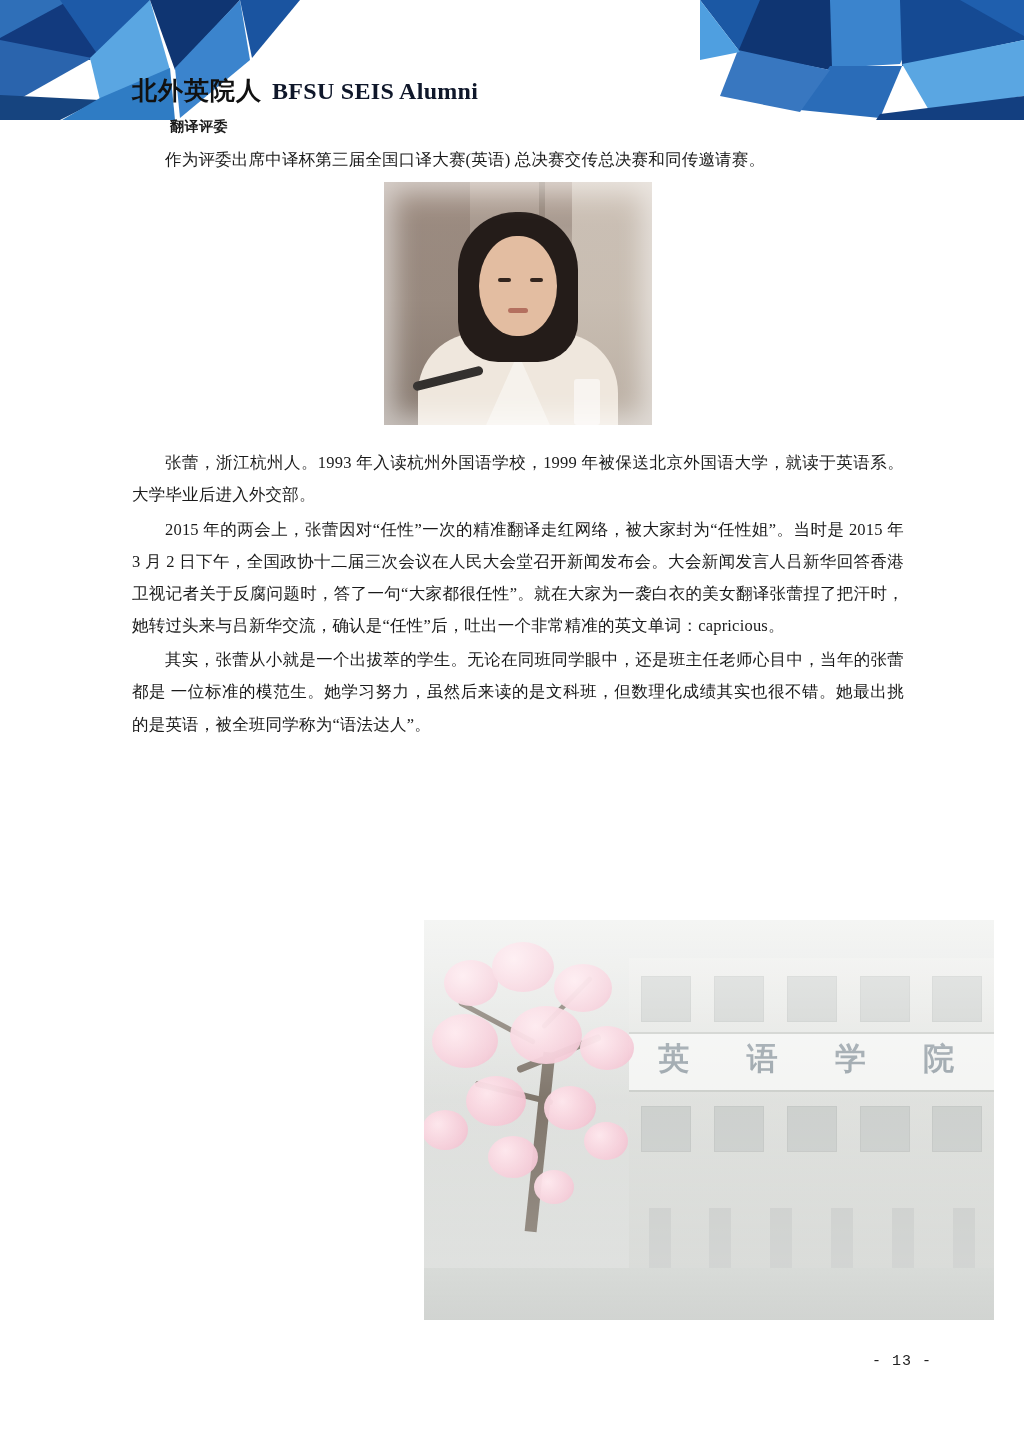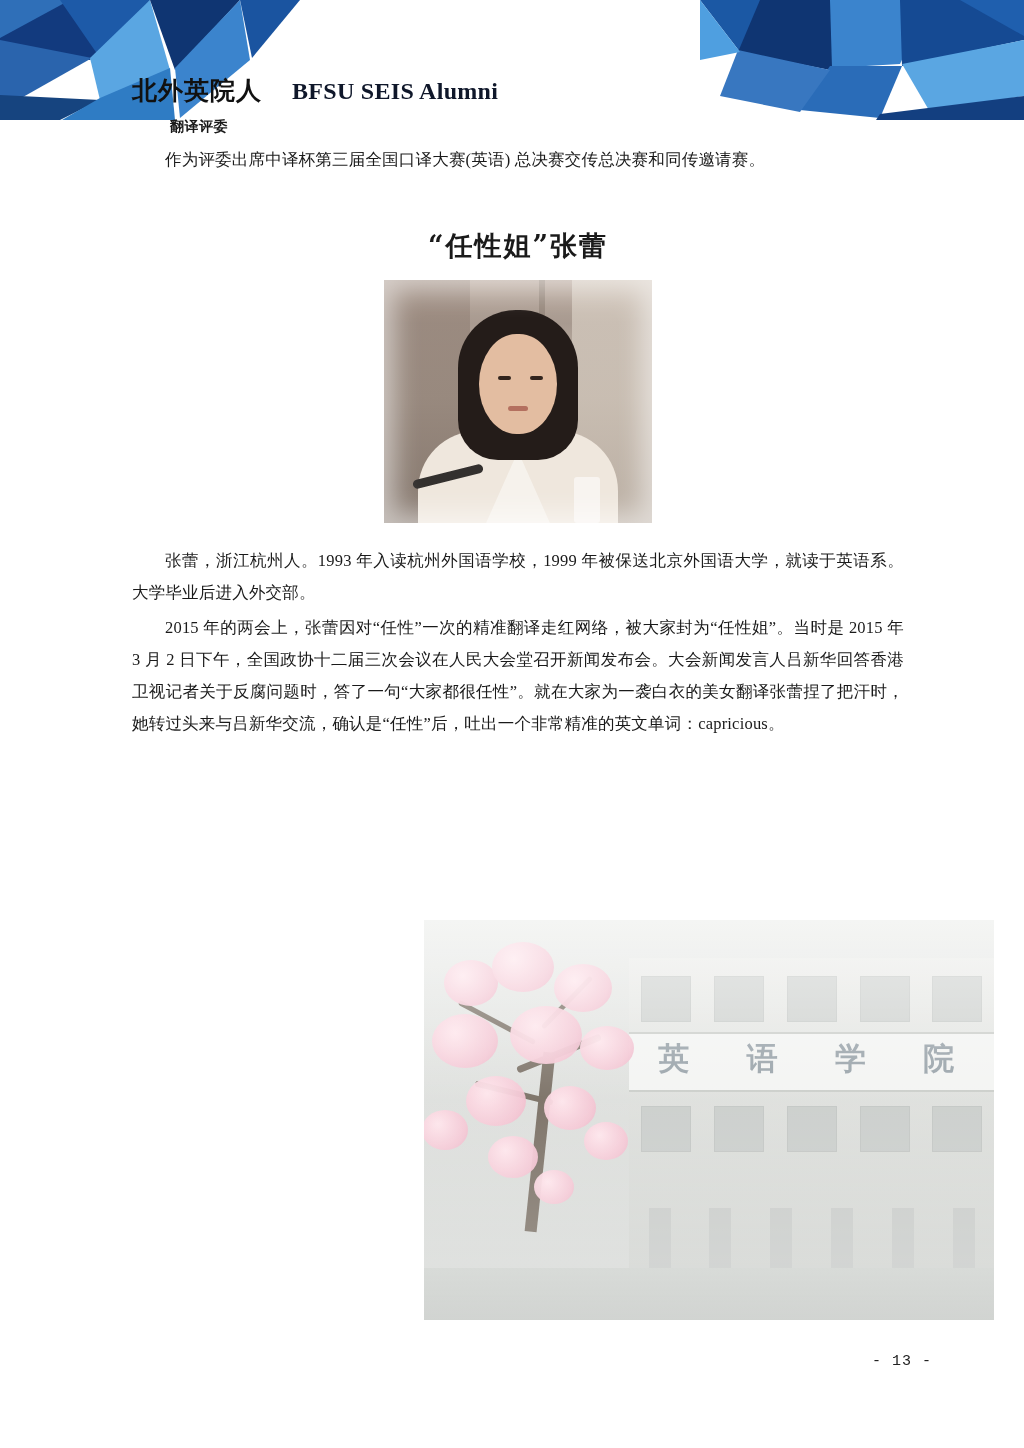--- a/index.html
+++ b/index.html
@@ -30,21 +30,21 @@
   }
   .banner svg { display: block; }
 
   
   .title-row {
     position: absolute;
     top: 74px;
     left: 132px;
     display: flex;
     align-items: baseline;
-    gap: 30px;
+    gap: 10px;
   }
   .title-cn {
     font-family: "DejaVu Serif", "Liberation Serif", serif;
     font-weight: bold;
     font-size: 25px;
     letter-spacing: 1px;
     color: #111;
   }
   .title-en {
     font-family: "Liberation Serif", serif;
@@ -276,21 +276,20 @@
     <span class="title-cn">北外英院人</span>
     <span class="title-en">BFSU SEIS Alumni</span>
   </div>
 
   <div class="content">
 
     <h2 class="subhead">翻译评委</h2>
 
     <p class="para">作为评委出席中译杯第三届全国口译大赛(英语) 总决赛交传总决赛和同传邀请赛。</p>
 
-    <h1 class="headline">“任性姐”张蕾</h1>
 
     <div class="portrait-wrap">
       <div class="portrait">
         <div class="bg"></div>
         <div class="wall-l"></div>
         <div class="wall-r"></div>
         <div class="pole"></div>
         <div class="body"></div>
         <div class="shirt"></div>
         <div class="hair"></div>
@@ -299,20 +298,21 @@
         <div class="eye r"></div>
         <div class="mouth"></div>
         <div class="mic"></div>
         <div class="glass"></div>
         <div class="vignette"></div>
       </div>
     </div>
 
     <p class="para">张蕾，浙江杭州人。1993 年入读杭州外国语学校，1999 年被保送北京外国语大学，就读于英语系。大学毕业后进入外交部。</p>
     <p class="para">2015 年的两会上，张蕾因对“任性”一次的精准翻译走红网络，被大家封为“任性姐”。当时是 2015 年 3 月 2 日下午，全国政协十二届三次会议在人民大会堂召开新闻发布会。大会新闻发言人吕新华回答香港卫视记者关于反腐问题时，答了一句“大家都很任性”。就在大家为一袭白衣的美女翻译张蕾捏了把汗时，她转过头来与吕新华交流，确认是“任性”后，吐出一个非常精准的英文单词：capricious。</p>
+    <p class="para">其实，张蕾从小就是一个出拔萃的学生。无论在同班同学眼中，还是班主任老师心目中，当年的张蕾都是 一位标准的模范生。她学习努力，虽然后来读的是文科班，但数理化成绩其实也很不错。她最出挑的是英语，被全班同学称为“语法达人”。</p>
 
   </div>
 
   <div class="campus">
     <div class="sky"></div>
     <div class="building"></div>
     <div class="band"></div>
     <div class="sign">
       <span>英</span>
       <span>语</span>

